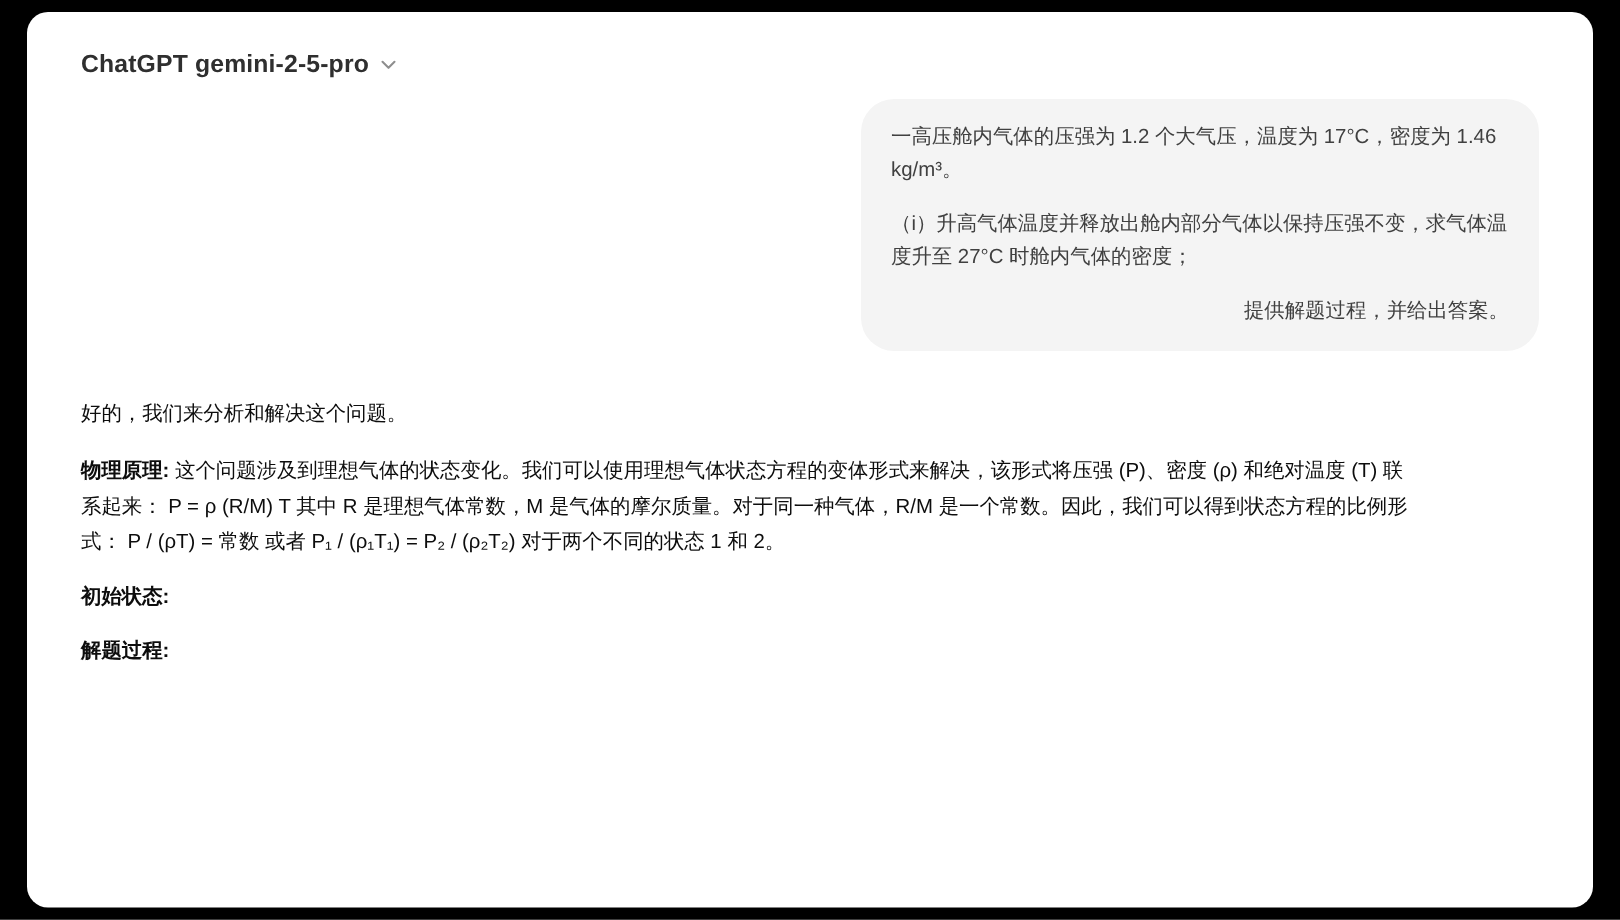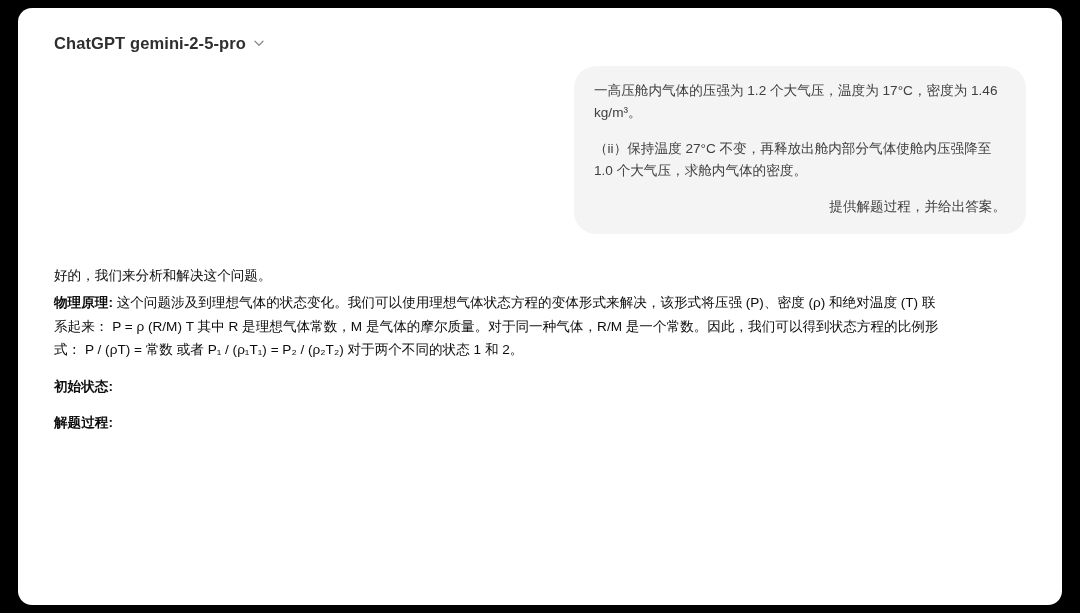--- a/index.html
+++ b/index.html
@@ -78,21 +78,21 @@
     margin-top: 30px;
     padding-right: 82px;
     color: #0d0d0d;
     font-size: 13.6px;
     line-height: 1.72;
   }
   .assistant p {
     margin: 0 0 13px 0;
   }
   .assistant .lead {
-    margin-bottom: 4px;
+    margin-bottom: 15px;
   }
   .assistant b, .assistant strong {
     font-weight: bold;
     color: #0d0d0d;
   }
   .section-head {
     font-weight: bold;
     margin: 0 0 9px 0;
   }
   ul.bullets {
@@ -134,21 +134,21 @@
         </svg>
       </span>
     </div>
   </div>
 
   <div class="chat-area">
 
     <div class="user-row">
       <div class="user-bubble">
         <p>一高压舱内气体的压强为 1.2 个大气压，温度为 17°C，密度为 1.46 kg/m³。</p>
-        <p>（ii）保持温度 27°C 不变，再释放出舱内部分气体使舱内压强降至 1.0 个大气压，求舱内气体的密度。</p>
+        <p>（i）升高气体温度并释放出舱内部分气体以保持压强不变，求气体温度升至 27°C 时舱内气体的密度；</p>
         <p>提供解题过程，并给出答案。</p>
       </div>
     </div>
 
     <div class="assistant">
       <p class="lead">好的，我们来分析和解决这个问题。</p>
 
       <p><b>物理原理:</b><span> 这个问题涉及到理想气体的状态变化。我们可以使用理想气体状态方程的变体形式来解决，该形式将压强 (P)、密度 (ρ) 和绝对温度 (T) 联系起来： P = ρ (R/M) T 其中 R 是理想气体常数，M 是气体的摩尔质量。对于同一种气体，R/M 是一个常数。因此，我们可以得到状态方程的比例形式： P / (ρT) = 常数 或者 P₁ / (ρ₁T₁) = P₂ / (ρ₂T₂) 对于两个不同的状态 1 和 2。</span></p>
 
       <p class="section-head">初始状态:</p>

